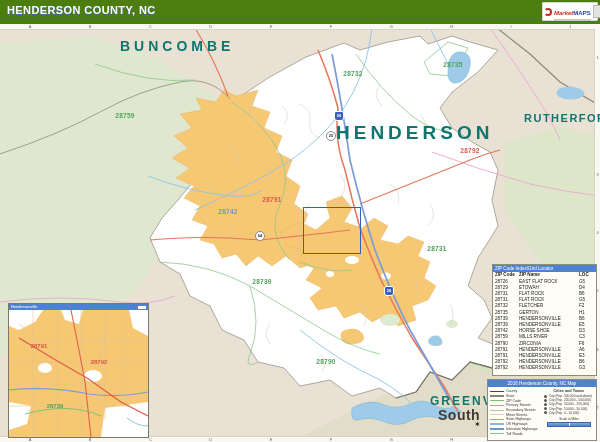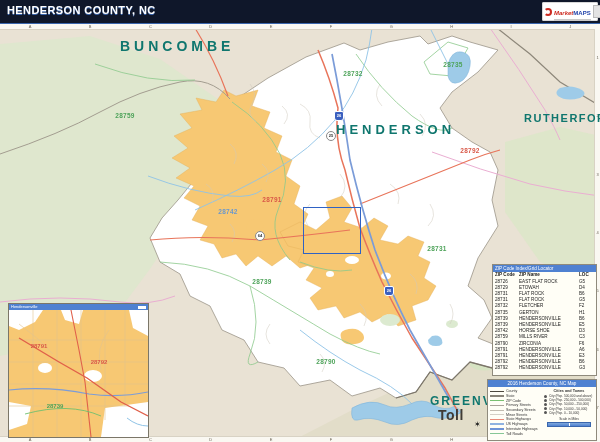--- a/index.html
+++ b/index.html
@@ -1,19 +1,19 @@
 <!DOCTYPE html>
 <html><head>
 <meta charset="utf-8">
 <style>
   html,body{margin:0;padding:0;background:#888;}
   .page{position:relative;width:600px;height:442px;margin:0 auto;background:#e9e2d4;
         font-family:"Liberation Sans",sans-serif;overflow:hidden;outline:1px solid #9a8f7a;}
   
-  .hdr{position:absolute;left:0;top:0;width:600px;height:24px;background:#0f172a;
+  .hdr{position:absolute;left:0;top:0;width:600px;height:24px;background:#4d7c0f;
        border-bottom:1px solid #3a66ad;box-sizing:border-box;}
   .hdr-title{position:absolute;left:7px;top:4px;color:#fff;font-size:11px;font-weight:bold;
              letter-spacing:.4px;text-shadow:0 1px 0 #3a66ad;}
   .logo{position:absolute;right:2px;top:2px;width:56px;height:19px;background:#fff;border-radius:2px;
         box-shadow:0 0 0 1px #d8d8d8 inset;display:flex;align-items:center;padding:0 2px;box-sizing:border-box;}
   .logo-swirl{width:8px;height:8px;border-radius:50%;border:2px solid #cc2a20;border-left-color:transparent;
               box-sizing:border-box;margin-right:2px;flex:0 0 auto;}
   .logo-txt{line-height:1;}
   .logo-a{color:#cc2a20;font-weight:bold;font-style:italic;font-size:6px;}
   .logo-b{color:#1d3fa8;font-weight:bold;font-size:6px;}
@@ -24,21 +24,21 @@
   .map svg.art{position:absolute;left:0;top:0;}
   
   .strip{position:absolute;background:#faf8f2;z-index:2;display:flex;justify-content:space-around;
          align-items:center;color:#6b6557;font-size:4px;line-height:1;}
   .strip.top{left:0;top:0;width:600px;height:5px;border-bottom:1px solid #d8d2c4;}
   .strip.bot{left:0;bottom:0;width:600px;height:5px;border-top:1px solid #d8d2c4;}
   .strip.right{right:0;top:5px;width:5px;height:408px;flex-direction:column;border-left:1px solid #d8d2c4;}
   
   .rlab{position:absolute;color:#0f766e;font-weight:bold;z-index:3;white-space:nowrap;}
   .rlab.buncombe{left:120px;top:14px;font-size:14px;letter-spacing:4px;}
-  .rlab.henderson{left:336px;top:98px;font-size:13px;letter-spacing:4px;}
+  .rlab.henderson{left:336px;top:98px;font-size:19px;letter-spacing:4px;}
   .rlab.rutherford{left:524px;top:88px;font-size:11px;letter-spacing:1.5px;}
   .rlab.greenville{left:430px;top:370px;font-size:12px;letter-spacing:2px;z-index:3;}
   .rlab.south{left:438px;top:383px;font-size:14px;letter-spacing:.5px;color:#3f3b35;}
   .zlab{position:absolute;font-size:6.5px;font-weight:bold;z-index:3;transform:translate(-50%,-50%);letter-spacing:.3px;}
   .zlab.green{color:#4ea35a;} .zlab.red{color:#d95848;} .zlab.blue{color:#6b98cc;}
   
   .extent{position:absolute;left:303px;top:183px;width:58px;height:47px;border:1.5px solid #2f62c4;z-index:3;box-sizing:border-box;}
   .landmark{position:absolute;left:474px;top:396px;font-size:8px;color:#1a1a1a;z-index:3;}
   
   .shield{position:absolute;z-index:3;width:8px;height:8px;font-size:4px;font-weight:bold;line-height:8px;
@@ -219,21 +219,21 @@
         <span>4</span>
         <span>5</span>
         <span>6</span>
         <span>7</span>
       </div>
 
     <span class="rlab buncombe">BUNCOMBE</span>
     <span class="rlab henderson">HENDERSON</span>
     <span class="rlab rutherford">RUTHERFORD</span>
     <span class="rlab greenville">GREENVILLE</span>
-    <span class="rlab south">Toll</span>
+    <span class="rlab south">South</span>
 
     <span class="zlab green" style="left:125px;top:91px;">28759</span>
     <span class="zlab green" style="left:353px;top:49px;">28732</span>
     <span class="zlab green" style="left:453px;top:40px;">28735</span>
     <span class="zlab red" style="left:272px;top:175px;">28791</span>
     <span class="zlab blue" style="left:228px;top:187px;">28742</span>
     <span class="zlab red" style="left:470px;top:126px;">28792</span>
     <span class="zlab green" style="left:437px;top:224px;">28731</span>
     <span class="zlab green" style="left:262px;top:257px;">28739</span>
     <span class="zlab green" style="left:326px;top:337px;">28790</span>

